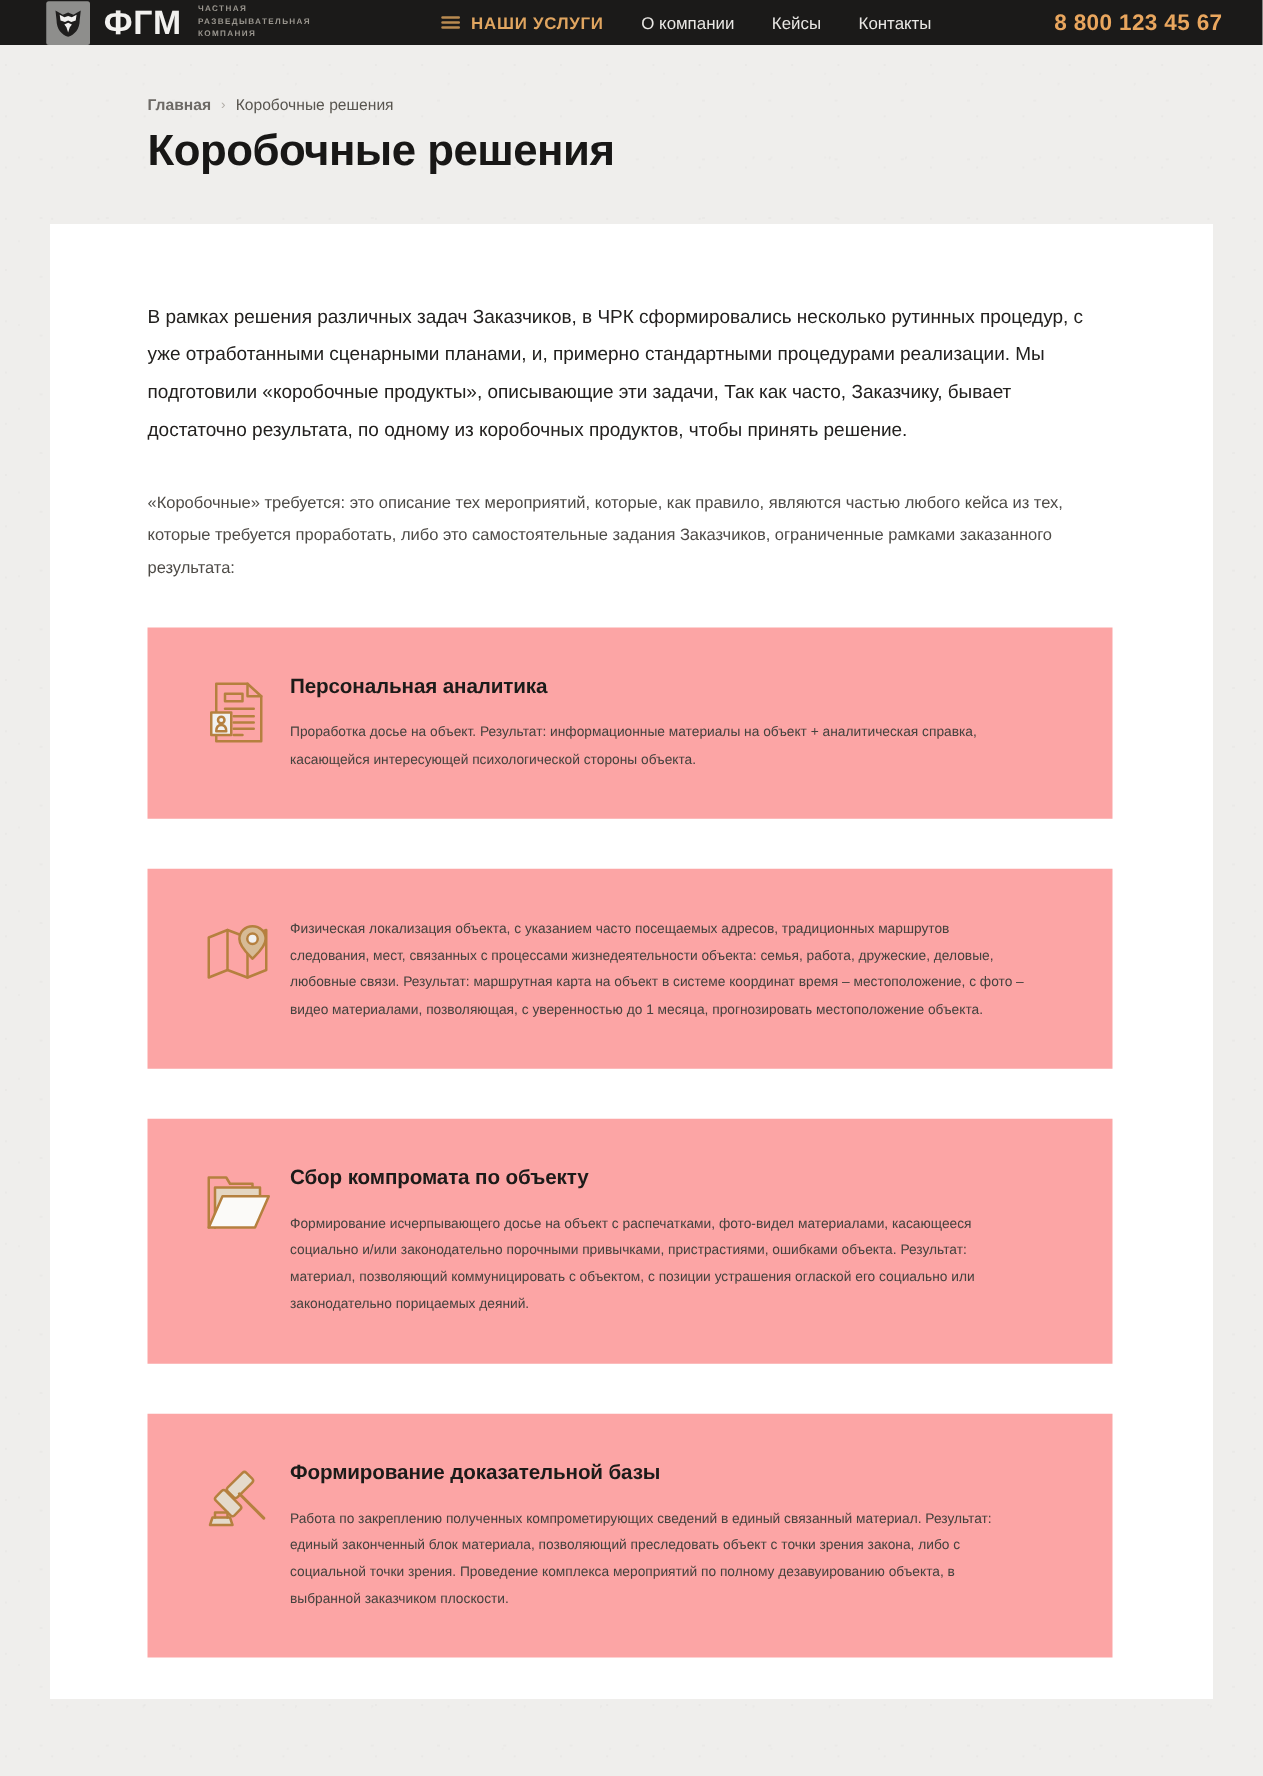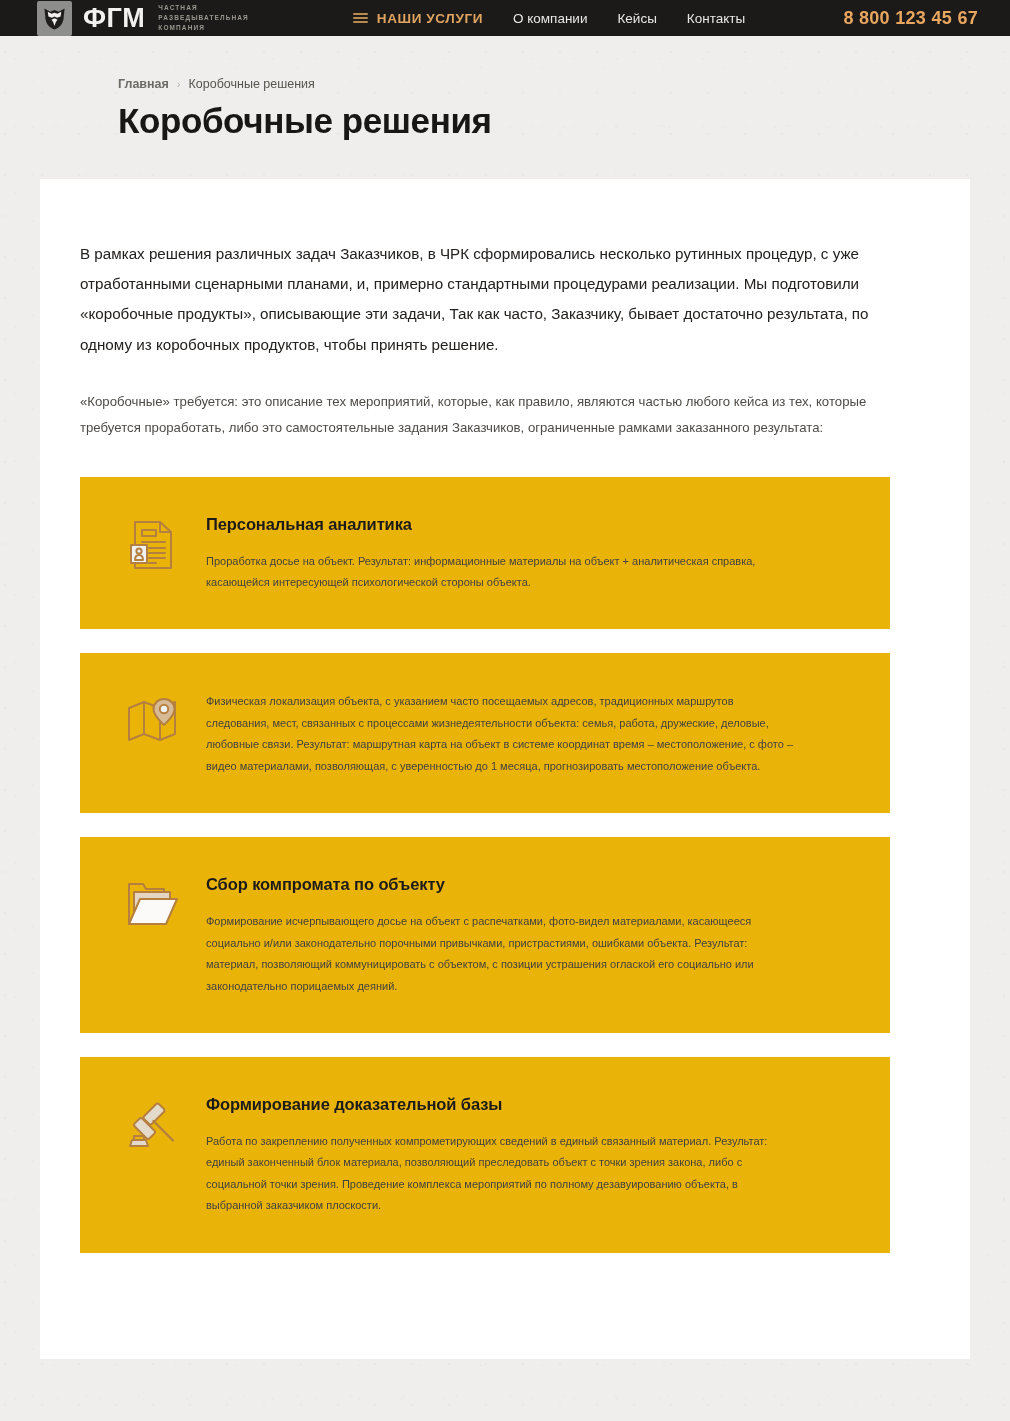--- a/index.html
+++ b/index.html
@@ -160,44 +160,44 @@
     line-height: 1.1;
   }
 
   
   .sheet {
     position: relative;
     z-index: 2;
     margin: 38px 40px 0 40px;
     background: #ffffff;
     min-height: 1180px;
-    padding: 60px 80px 0 40px;
+    padding: 60px 80px 0 78px;
   }
 
   .lead {
     font-size: 15.2px;
     line-height: 2.0;
     color: #23211f;
     margin-bottom: 29px;
   }
 
   .subtext {
     font-size: 13.2px;
     line-height: 1.95;
     color: #4e4b47;
     margin-bottom: 36px;
   }
 
   
   .card {
-    background: #eab308;
-    display: flex;
-    gap: 22px;
+    background: #fca5a5;
+    display: flex;
+    gap: 10px;
     padding: 36px 38px 36px 46px;
-    margin-bottom: 24px;
+    margin-bottom: 40px;
   }
 
   .card-icon {
     flex: none;
     width: 58px;
     padding-top: 6px;
   }
 
   .card-body { flex: 1; padding-top: 2px; }
 

